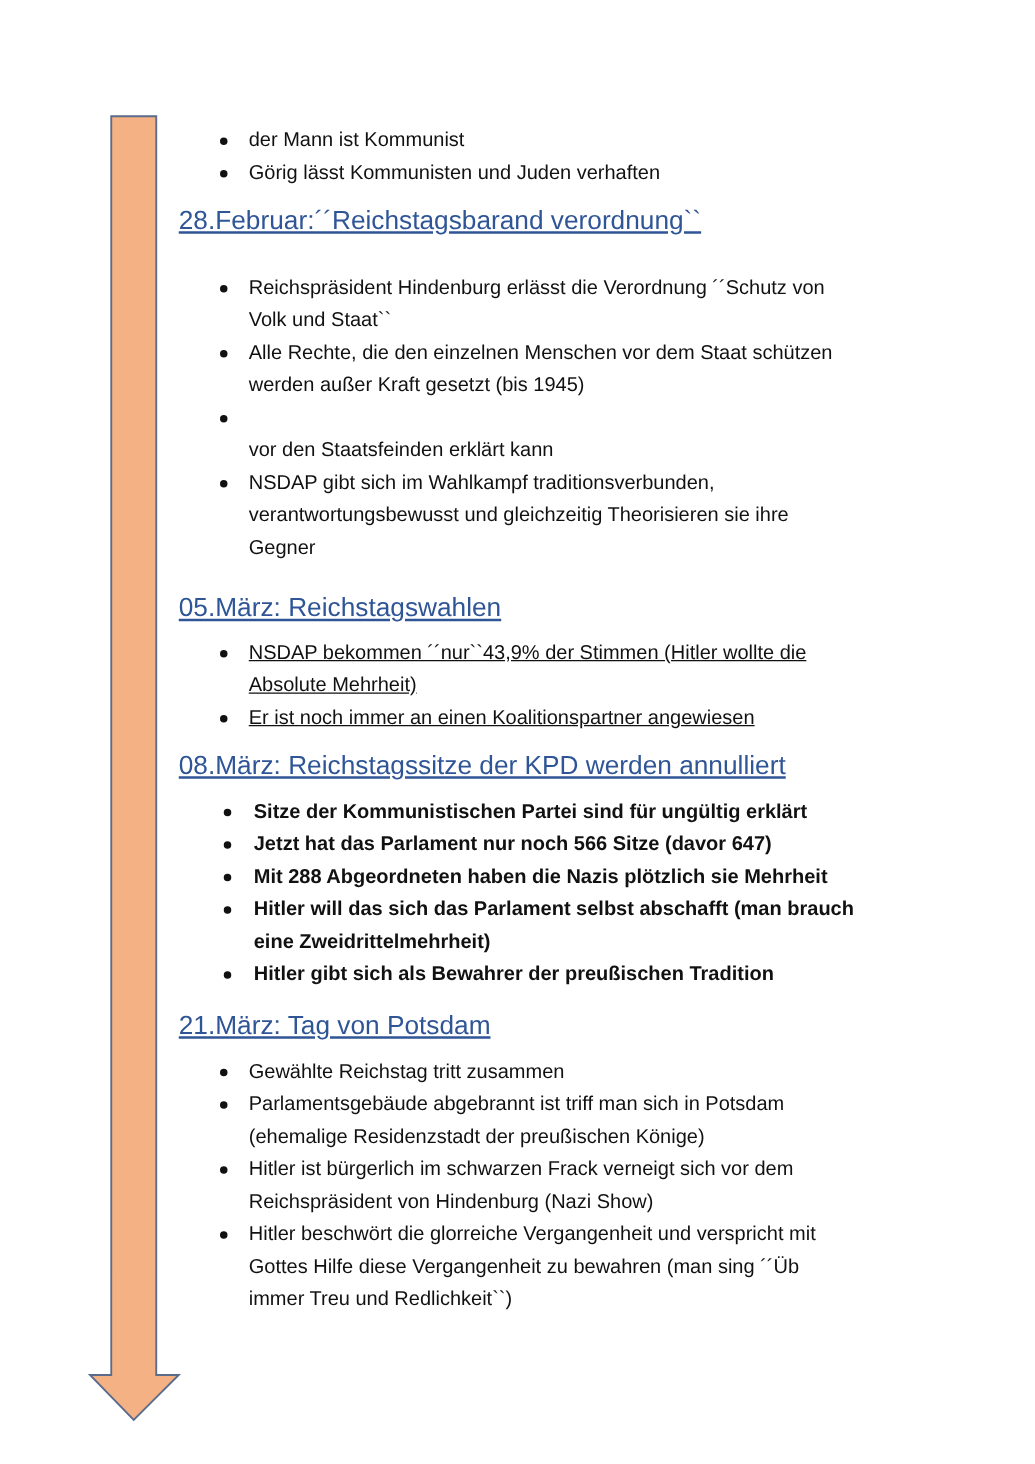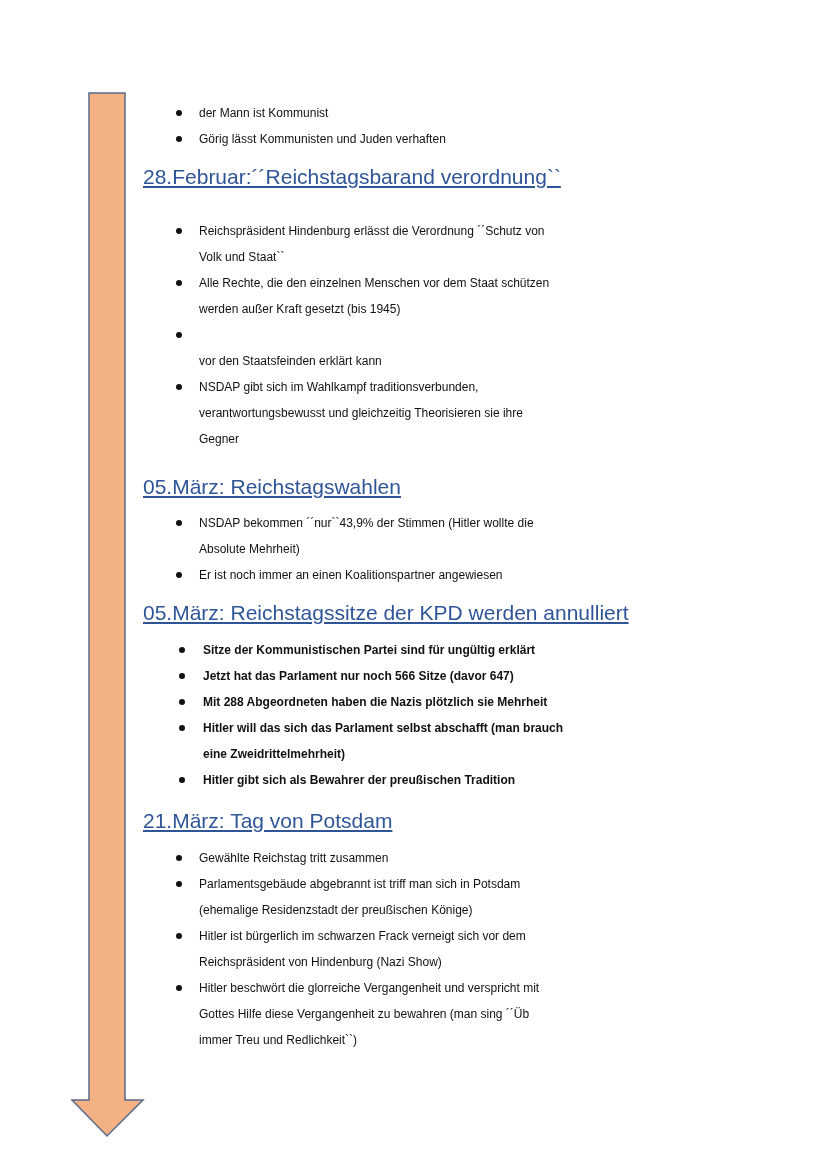--- a/index.html
+++ b/index.html
@@ -11,21 +11,21 @@
   }
   .arrow { position: absolute; left: 0; top: 0; }
   .content { position: absolute; left: 143px; top: 100px; width: 600px; }
   .blk { position: absolute; left: 0; width: 600px; }
   .heading {
     position: absolute; left: 0; font-size: 21px; color: #2f5597;
     text-decoration: underline; text-underline-offset: 2px; white-space: nowrap;
   }
   ul { list-style: none; margin: 0; padding: 0; }
   li {
-    position: relative; font-size: 12px; line-height: 26px;
+    position: relative; font-size: 16px; line-height: 26px;
     padding-left: 56px; white-space: nowrap;
   }
   li::before {
     content: ""; position: absolute; left: 33px; top: 10px;
     width: 6px; height: 6px; border-radius: 50%; background: #111;
   }
   ul.shift li { padding-left: 60px; font-weight: bold; }
   ul.shift li::before { left: 36px; }
 </style>
 </head>
@@ -48,28 +48,28 @@
   <div class="blk" style="top:118px;">
     <ul>
       <li><span>Reichspräsident Hindenburg erlässt die Verordnung ´´Schutz von</span><br><span>Volk und Staat``</span></li>
       <li><span>Alle Rechte, die den einzelnen Menschen vor dem Staat schützen</span><br><span>werden außer Kraft gesetzt (bis 1945)</span></li>
       <li><br><span>vor den Staatsfeinden erklärt kann</span></li>
       <li><span>NSDAP gibt sich im Wahlkampf traditionsverbunden,</span><br><span>verantwortungsbewusst und gleichzeitig Theorisieren  sie ihre</span><br><span>Gegner</span></li>
     </ul>
   </div>
 
   <div class="heading" style="top:375px;">05.März: Reichstagswahlen</div>
-  <div class="blk" style="top:410px;">
+  <div class="blk" style="top:410px;text-decoration:underline;">
     <ul>
       <li><span>NSDAP bekommen ´´nur``43,9% der Stimmen (Hitler wollte die</span><br><span>Absolute Mehrheit)</span></li>
       <li><span>Er ist noch immer an einen Koalitionspartner angewiesen</span></li>
     </ul>
   </div>
 
-  <div class="heading" style="top:501px;">05.März: Reichstagssitze der KPD werden annulliert</div>
+  <div class="heading" style="top:501px;">08.März: Reichstagssitze der KPD werden annulliert</div>
   <div class="blk" style="top:537px;">
     <ul class="shift">
       <li><span>Sitze der Kommunistischen Partei sind für ungültig erklärt</span></li>
       <li><span>Jetzt hat das Parlament nur noch 566 Sitze (davor 647)</span></li>
       <li><span>Mit 288 Abgeordneten haben die Nazis plötzlich sie Mehrheit</span></li>
       <li><span>Hitler will das sich das Parlament selbst abschafft (man brauch</span><br><span>eine Zweidrittelmehrheit)</span></li>
       <li><span>Hitler gibt sich als Bewahrer der preußischen Tradition</span></li>
     </ul>
   </div>
 

